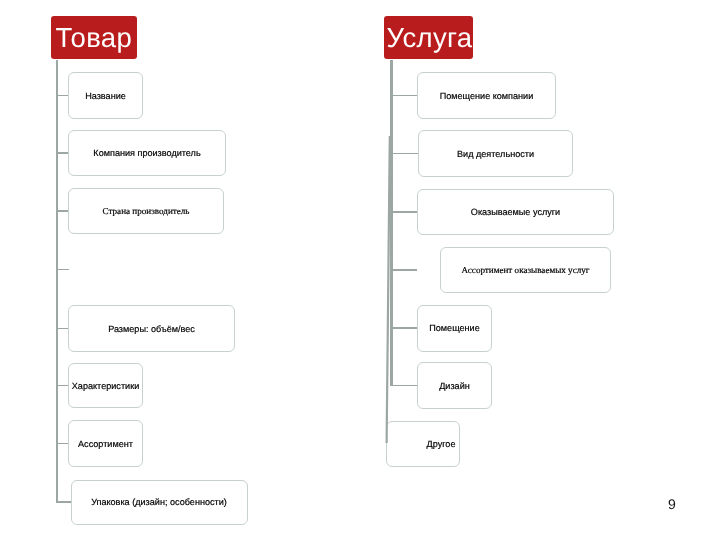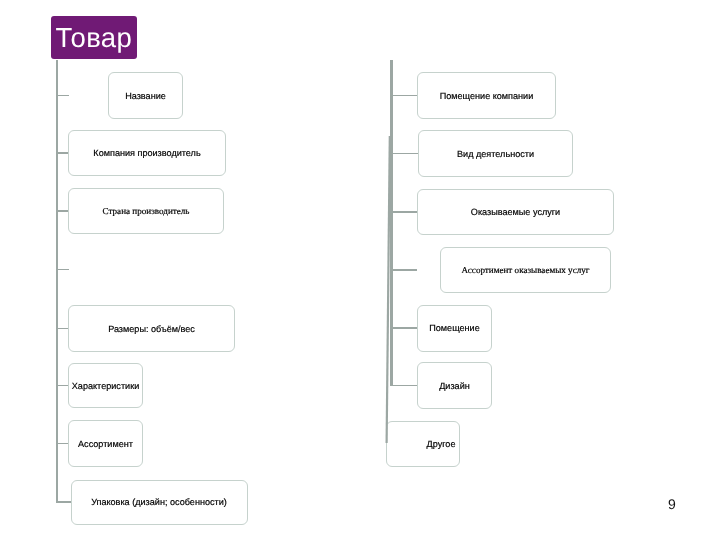--- a/index.html
+++ b/index.html
@@ -5,21 +5,21 @@
 <style>
   html,body{margin:0;padding:0;}
   body{
     width:720px;height:540px;background:#ffffff;overflow:hidden;
     font-family:"Liberation Sans",sans-serif;
     -webkit-font-smoothing:antialiased;text-rendering:geometricPrecision;
   }
   #slide{position:relative;width:720px;height:540px;background:#ffffff;filter:opacity(99.9%);}
 
   .title{
-    position:absolute;background:#701a75;color:#ffffff;
+    position:absolute;background:#b91c1c;color:#ffffff;
     font-size:27.5px;letter-spacing:0.35px;line-height:1;
     display:flex;align-items:center;box-sizing:border-box;
     border-radius:3px;white-space:nowrap;
   }
   .node{
     position:absolute;background:#ffffff;border:1px solid #c6d2cd;
     border-radius:6px;box-sizing:border-box;
     display:flex;align-items:center;justify-content:center;
     padding-top:2px;
     font-size:9.1px;line-height:1;color:#000000;white-space:nowrap;
@@ -35,21 +35,21 @@
 </head>
 <body>
 
 <div id="slide">
 
   <div class="title" style="left:51px;top:16px;width:86px;height:43px;padding-left:4.5px;">Товар</div>
 
   <div class="vline" style="left:56px;top:59.5px;width:2.2px;height:443.3px;"></div>
 
   <div class="hline" style="left:56px;top:94.7px;width:13px;height:1.6px;"></div>
-  <div class="node" style="left:68px;top:72px;width:75px;height:47px;margin-left:40px;">Название</div>
+  <div class="node" style="left:68px;top:72px;width:75px;height:47px;">Название</div>
 
   <div class="hline" style="left:56px;top:152.2px;width:13px;height:1.6px;"></div>
   <div class="node" style="left:68px;top:130px;width:158px;height:46px;">Компания производитель</div>
 
   <div class="hline" style="left:56px;top:210.2px;width:13px;height:1.6px;"></div>
   <div class="node" style="left:68px;top:188px;width:156px;height:46px;font-family:Liberation Serif, serif;">Страна производитель</div>
 
   <div class="hline" style="left:56px;top:268.7px;width:13px;height:1.6px;"></div>
 
   <div class="hline" style="left:56px;top:327.7px;width:13px;height:1.6px;"></div>
@@ -57,20 +57,21 @@
 
   <div class="hline" style="left:56px;top:384.7px;width:13px;height:1.6px;"></div>
   <div class="node" style="left:68px;top:363px;width:75px;height:45px;">Характеристики</div>
 
   <div class="hline" style="left:56px;top:442.7px;width:13px;height:1.6px;"></div>
   <div class="node" style="left:68px;top:420px;width:75px;height:47px;">Ассортимент</div>
 
   <div class="hline" style="left:56px;top:501.2px;width:15.5px;height:1.6px;"></div>
   <div class="node" style="left:70.5px;top:479.5px;width:177px;height:45px;">Упаковка (дизайн; особенности)</div>
 
+  <div class="title" style="left:384px;top:16px;width:89px;height:43px;padding-left:2.5px;">Услуга</div>
 
   <div class="vline" style="left:390.4px;top:59.5px;width:2.4px;height:326.5px;"></div>
 
   <div class="hline" style="left:390px;top:94.7px;width:27px;height:1.6px;"></div>
   <div class="node" style="left:417px;top:72px;width:139px;height:47px;">Помещение компании</div>
 
   <div class="hline" style="left:390px;top:152.7px;width:28px;height:1.6px;"></div>
   <div class="node" style="left:418px;top:130px;width:155px;height:47px;">Вид деятельности</div>
 
   <div class="hline" style="left:390px;top:211.2px;width:27px;height:1.6px;"></div>

